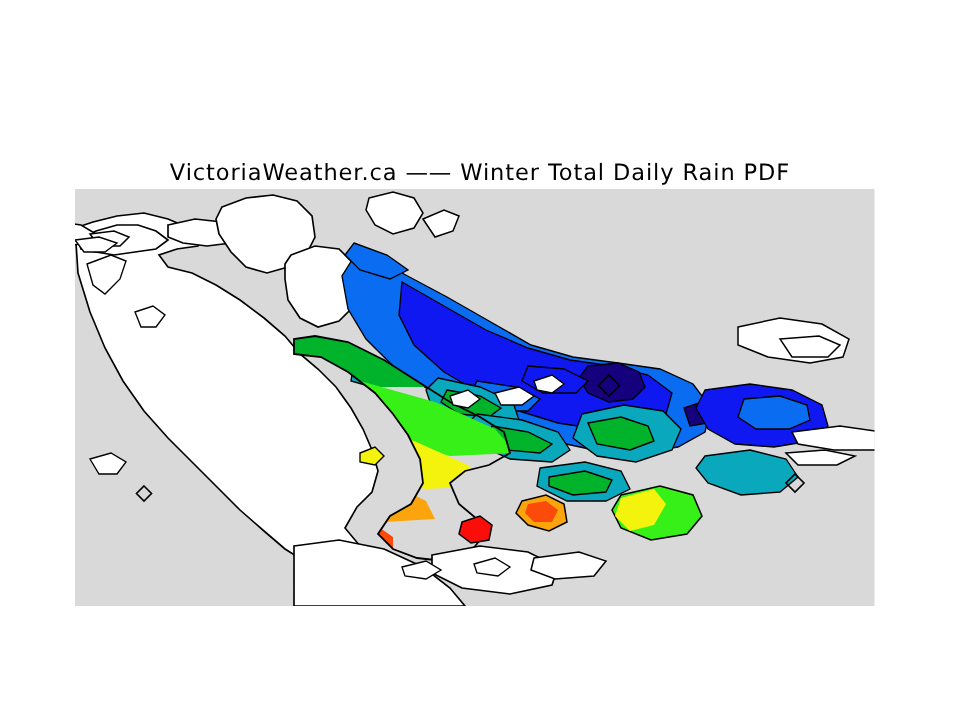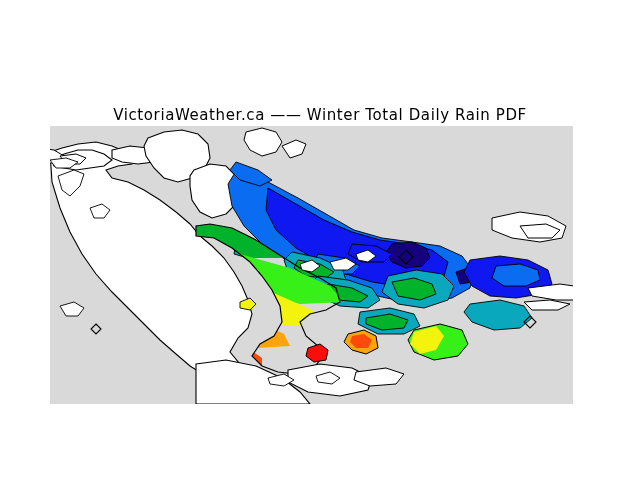--- a/index.html
+++ b/index.html
@@ -7,20 +7,21 @@
     padding: 0;
     background: #ffffff;
   }
   #page {
     position: relative;
     width: 573px;
     height: 480px;
     background: #ffffff;
     overflow: hidden;
     font-family: "DejaVu Sans", sans-serif;
+    padding-left: 10px;
   }
 
   
   #title {
     position: absolute;
     left: 0;
     top: 106px;
     width: 640px;
     text-align: center;
     font-family: "DejaVu Sans", sans-serif;

